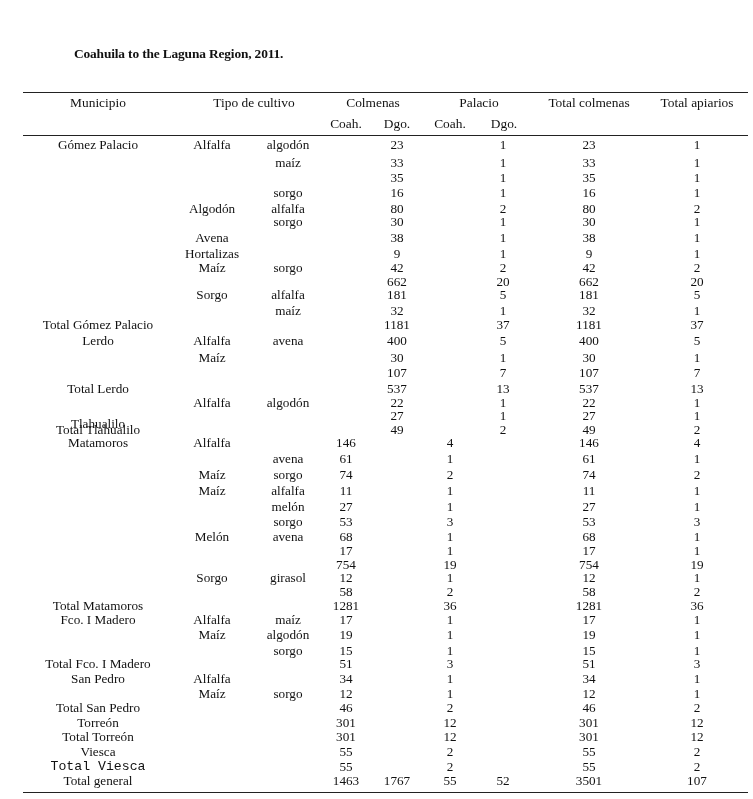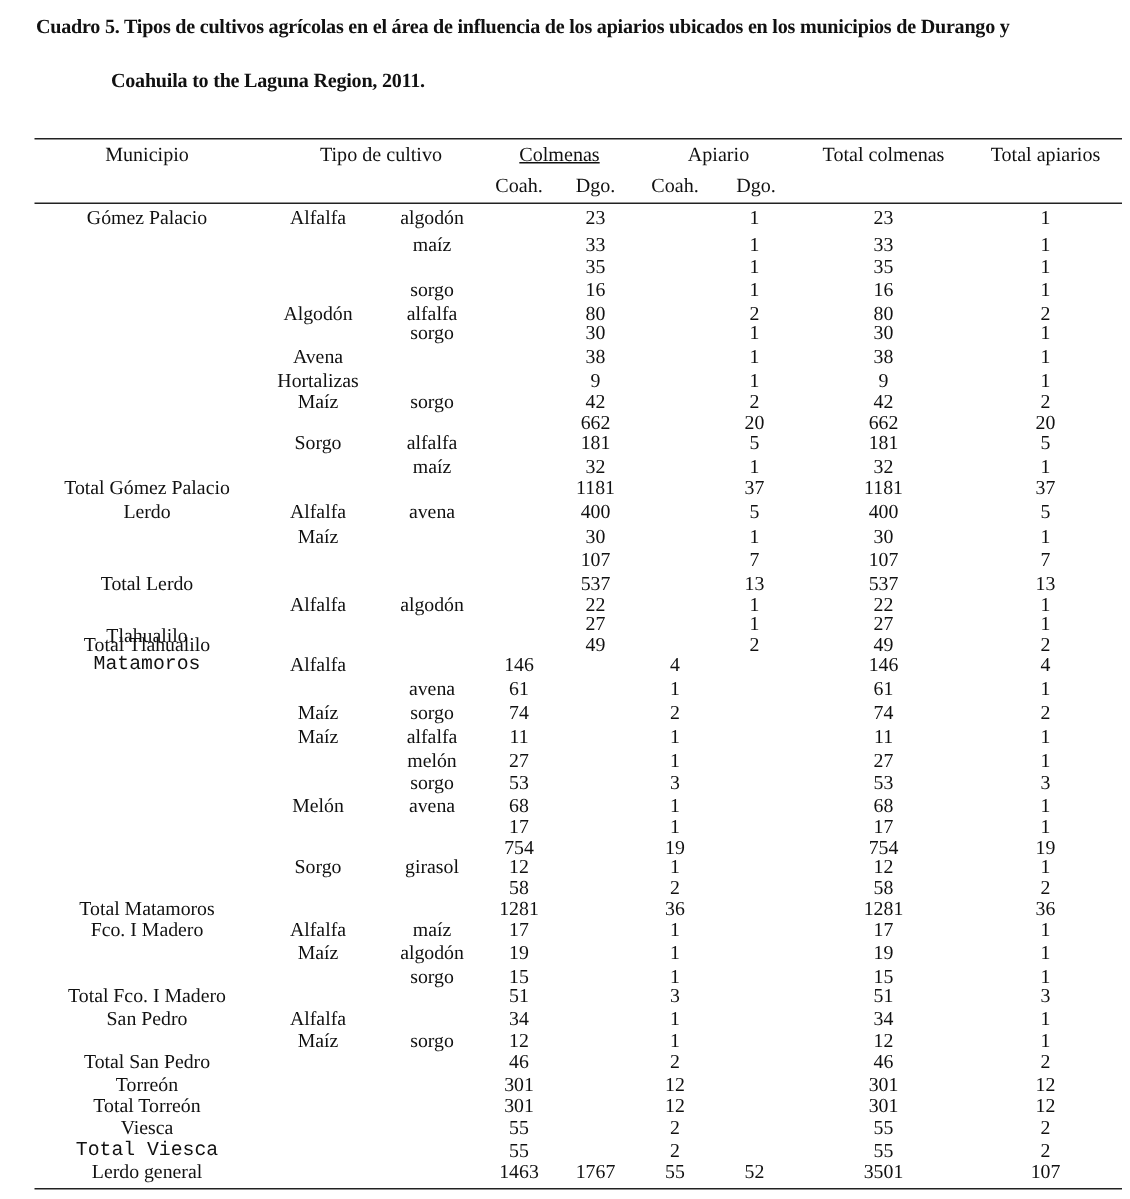--- a/index.html
+++ b/index.html
@@ -11,34 +11,33 @@
   .caption.en .indent { padding-left:50px; }
   .rule { position:absolute; left:23px; width:725px; height:1px; background:#222; }
   .cell { position:absolute; font-size:13.2px; line-height:14px; white-space:nowrap; transform:translate(-50%,-50%); }
   .hdr { font-size:13.4px; }
 </style>
 </head>
 <body>
 
 <div>
   <div class="caption es" style="top:10px;">
-    <span>Cuadro 5. Tipos de cultivos agrícolas en el área de influencia de los apiarios ubicados en los municipios de Durango y</span>
   </div>
   <div class="caption en" style="top:46px;">
     <span class="indent">Coahuila to the Laguna Region, 2011.</span>
   </div>
 </div>
 
 <div class="rule" style="top:92px;"></div>
 
 <div>
   <span class="cell hdr" style="left:98px; top:103px;">Municipio</span>
   <span class="cell hdr" style="left:254px; top:103px;">Tipo de cultivo</span>
-  <span class="cell hdr" style="left:373px; top:103px;text-decoration:underline;">Colmenas</span>
-  <span class="cell hdr" style="left:479px; top:103px;">Apiario</span>
+  <span class="cell hdr" style="left:373px; top:103px;">Colmenas</span>
+  <span class="cell hdr" style="left:479px; top:103px;">Palacio</span>
   <span class="cell hdr" style="left:589px; top:103px;">Total colmenas</span>
   <span class="cell hdr" style="left:697px; top:103px;">Total apiarios</span>
   <span class="cell hdr" style="left:346px; top:124px;">Coah.</span>
   <span class="cell hdr" style="left:397px; top:124px;">Dgo.</span>
   <span class="cell hdr" style="left:450px; top:124px;">Coah.</span>
   <span class="cell hdr" style="left:504px; top:124px;">Dgo.</span>
 </div>
 
 <div class="rule" style="top:135px;"></div>
 
@@ -257,21 +256,21 @@
       <span class="cell" style="left: 212px; top: 430px;"></span>
       <span class="cell" style="left: 288px; top: 430px;"></span>
       <span class="cell" style="left: 346px; top: 430px;"></span>
       <span class="cell" style="left: 397px; top: 430px;">49</span>
       <span class="cell" style="left: 450px; top: 430px;"></span>
       <span class="cell" style="left: 503px; top: 430px;">2</span>
       <span class="cell" style="left: 589px; top: 430px;">49</span>
       <span class="cell" style="left: 697px; top: 430px;">2</span>
     </div>
     <div>
-      <span class="cell" style="left: 98px; top: 443px; font-family: Liberation Mono, monospace;">Matamoros</span>
+      <span class="cell" style="left: 98px; top: 443px;">Matamoros</span>
       <span class="cell" style="left: 212px; top: 443px;">Alfalfa</span>
       <span class="cell" style="left: 288px; top: 443px;"></span>
       <span class="cell" style="left: 346px; top: 443px;">146</span>
       <span class="cell" style="left: 397px; top: 443px;"></span>
       <span class="cell" style="left: 450px; top: 443px;">4</span>
       <span class="cell" style="left: 503px; top: 443px;"></span>
       <span class="cell" style="left: 589px; top: 443px;">146</span>
       <span class="cell" style="left: 697px; top: 443px;">4</span>
     </div>
     <div>
@@ -510,21 +509,21 @@
       <span class="cell" style="left: 212px; top: 767px;"></span>
       <span class="cell" style="left: 288px; top: 767px;"></span>
       <span class="cell" style="left: 346px; top: 767px;">55</span>
       <span class="cell" style="left: 397px; top: 767px;"></span>
       <span class="cell" style="left: 450px; top: 767px;">2</span>
       <span class="cell" style="left: 503px; top: 767px;"></span>
       <span class="cell" style="left: 589px; top: 767px;">55</span>
       <span class="cell" style="left: 697px; top: 767px;">2</span>
     </div>
     <div>
-      <span class="cell" style="left: 98px; top: 781px;">Lerdo general</span>
+      <span class="cell" style="left: 98px; top: 781px;">Total general</span>
       <span class="cell" style="left: 212px; top: 781px;"></span>
       <span class="cell" style="left: 288px; top: 781px;"></span>
       <span class="cell" style="left: 346px; top: 781px;">1463</span>
       <span class="cell" style="left: 397px; top: 781px;">1767</span>
       <span class="cell" style="left: 450px; top: 781px;">55</span>
       <span class="cell" style="left: 503px; top: 781px;">52</span>
       <span class="cell" style="left: 589px; top: 781px;">3501</span>
       <span class="cell" style="left: 697px; top: 781px;">107</span>
     </div>
   </div>

